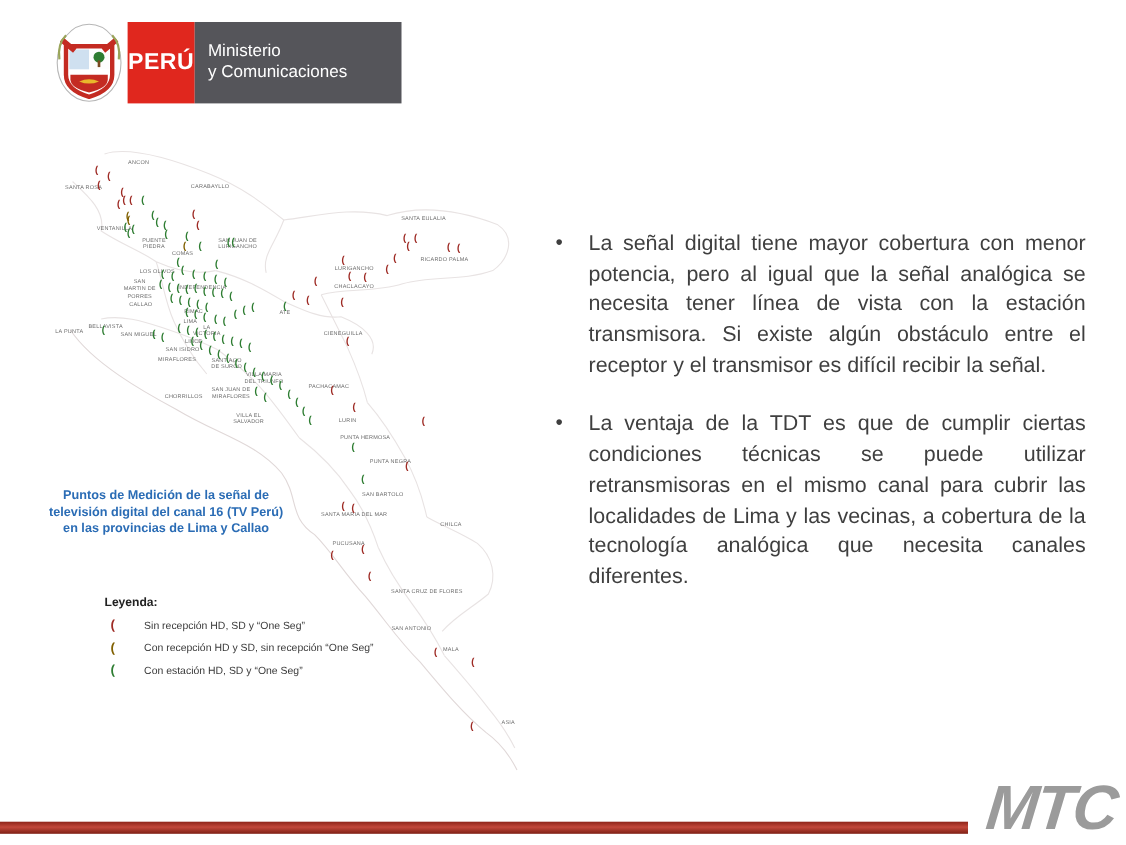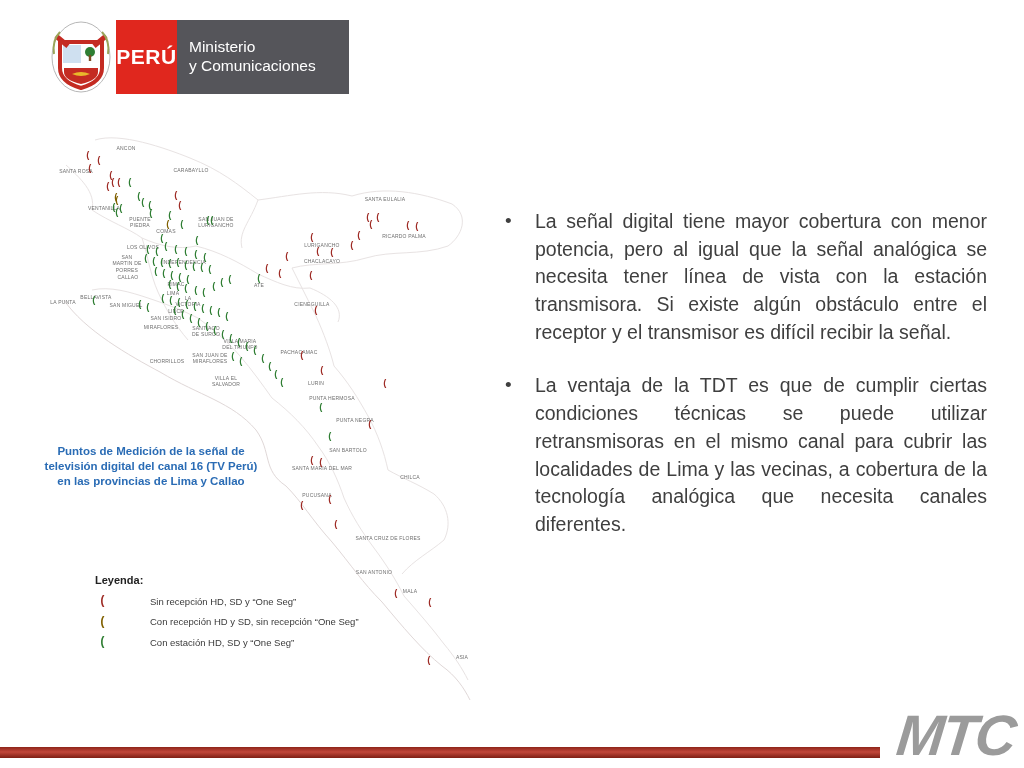--- a/index.html
+++ b/index.html
@@ -4,45 +4,45 @@
 <style>
   html,body{margin:0;padding:0;background:#ffffff;}
   .slide{position:relative;width:1024px;height:768px;background:#ffffff;overflow:hidden;
          font-family:"Liberation Sans", sans-serif;}
 
   
   .logo-block{position:absolute;left:50px;top:20px;height:74px;display:flex;align-items:stretch;}
   .coat{width:62px;height:74px;margin-right:4px;}
   .peru-box{width:61px;background:#E0271E;color:#ffffff;display:flex;align-items:center;justify-content:center;
             font-size:21px;font-weight:bold;letter-spacing:0.5px;}
-  .ministry-box{width:172px;background:#55555A;color:#ffffff;display:flex;flex-direction:column;justify-content:center;
+  .ministry-box{width:188px;background:#55555A;color:#ffffff;display:flex;flex-direction:column;justify-content:center;
                 padding-left:12px;box-sizing:border-box;font-size:15.5px;line-height:1.2;font-weight:500;}
 
   
   .title-box{position:absolute;left:418px;top:14px;width:571px;height:117px;background:#EFEEEE;
              display:flex;align-items:center;justify-content:center;text-align:center;
              color:#1F1F1F;font-size:27.5px;font-weight:600;line-height:1.35;padding:0 26px;box-sizing:border-box;}
 
   
   .map-area{position:absolute;left:0;top:0;width:1024px;height:768px;pointer-events:none;}
   .map-outline{position:absolute;left:0;top:0;}
   .district-label{position:absolute;transform:translate(-50%,-50%);font-size:5px;line-height:1.25;
                   color:#6E6E6E;letter-spacing:0.2px;text-align:center;white-space:pre-line;}
   .mpoint{position:absolute;transform:translate(-50%,-50%);font-size:9px;font-weight:bold;line-height:1;
           font-family:"Liberation Mono", monospace;}
 
   .map-caption{position:absolute;left:42px;top:444px;width:218px;text-align:center;
                color:#2A6CB5;font-size:11.5px;font-weight:bold;line-height:1.32;}
 
-  .legend{position:absolute;left:95px;top:574px;width:320px;}
+  .legend{position:absolute;left:95px;top:542px;width:320px;}
   .legend-title{font-size:11px;font-weight:bold;color:#222222;margin-bottom:8px;}
   .legend-row{display:flex;align-items:center;margin-bottom:6.5px;}
   .legend-marker{width:32px;font-size:12px;font-weight:bold;font-family:"Liberation Mono", monospace;
                  text-align:left;padding-left:4px;}
-  .legend-label{font-size:9.5px;color:#3A3A3A;margin-left:19px;}
+  .legend-label{font-size:9.5px;color:#3A3A3A;}
 
   
   .bullets{position:absolute;left:505px;top:208px;width:482px;color:#3F3F3F;}
   .bullet-item{display:flex;margin-bottom:26px;}
   .bullet-glyph{width:30px;font-size:19px;line-height:1.42;flex:none;}
   .bullet-text{font-size:19.5px;line-height:1.42;text-align:justify;}
 
   
   .footer-bar{position:absolute;left:0;top:747px;width:880px;height:11px;
               background:linear-gradient(#8E2419,#C2473A 45%,#7E1F14);}

